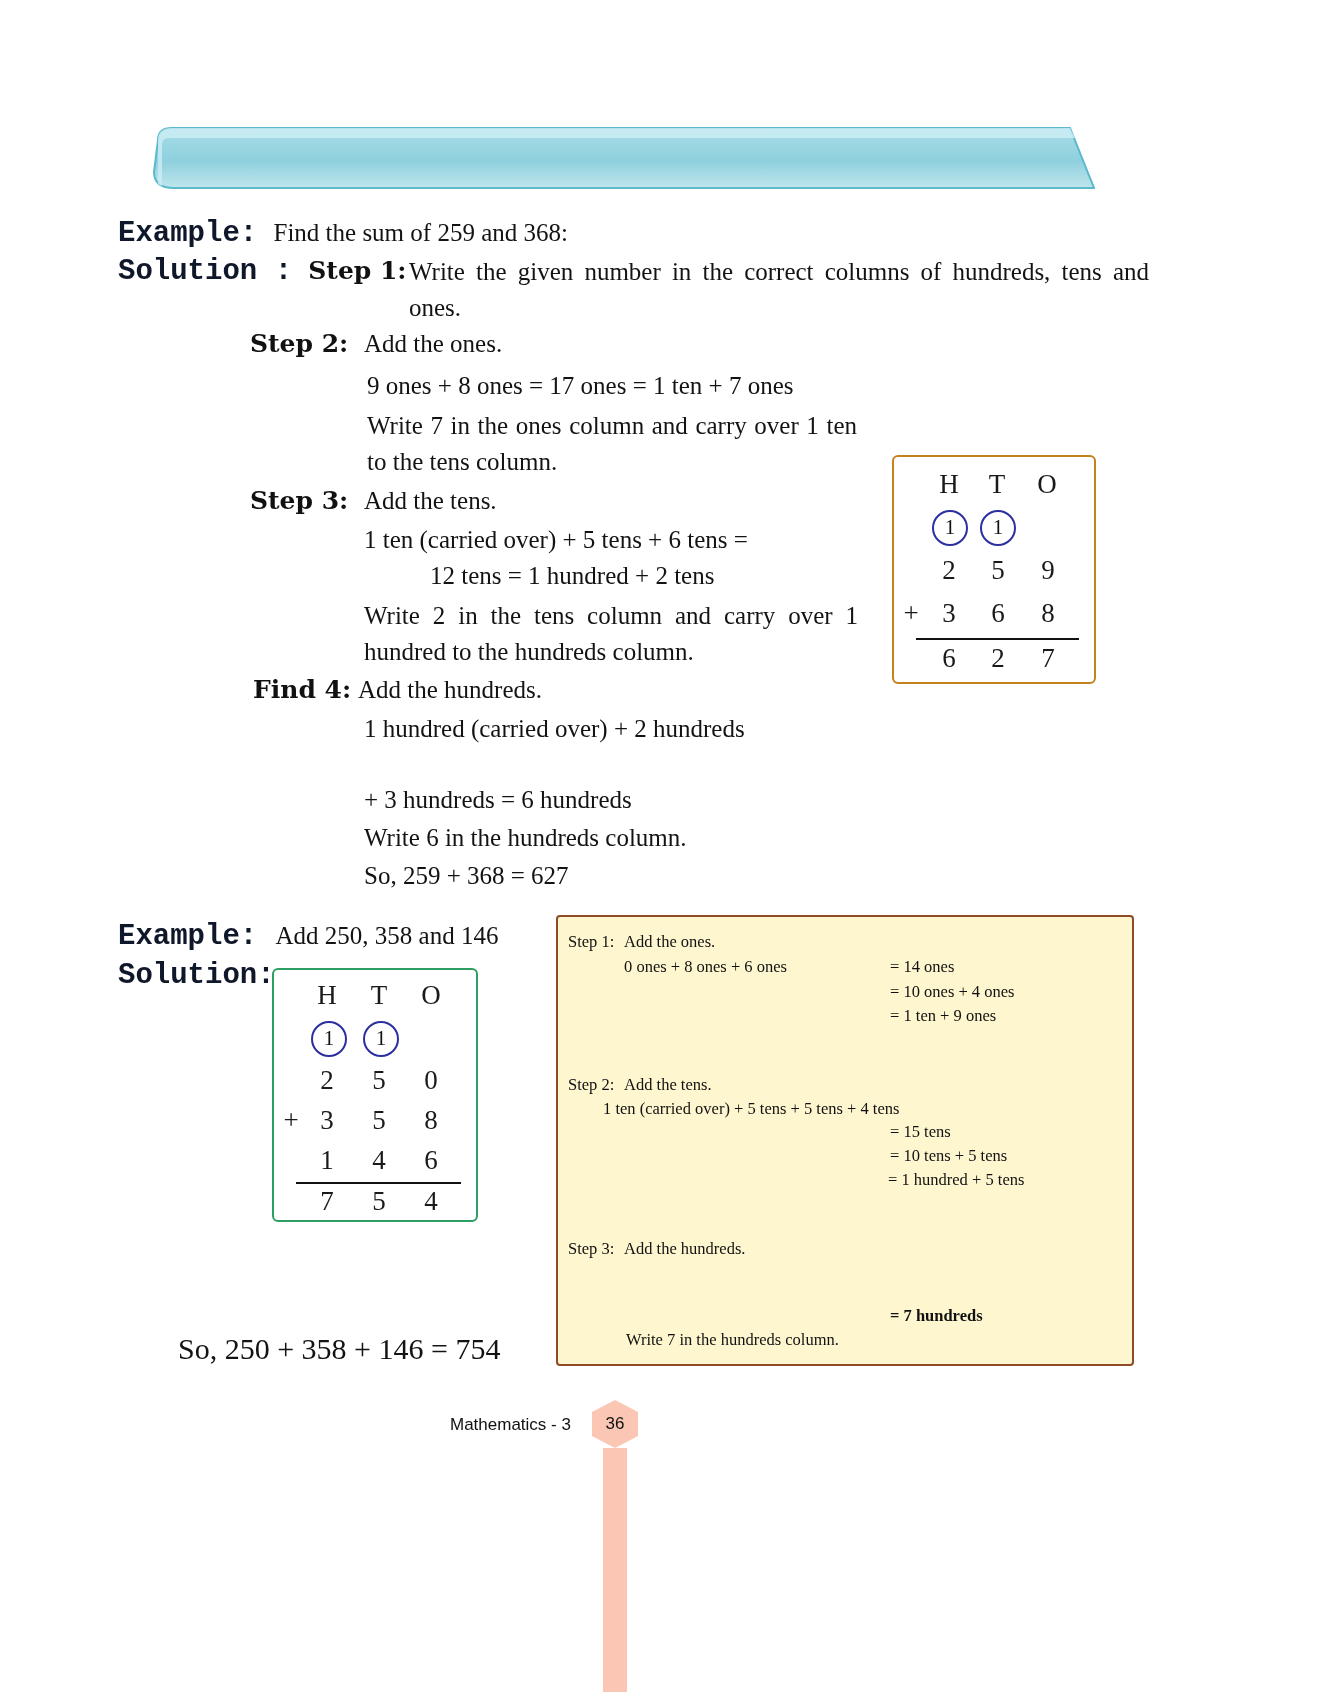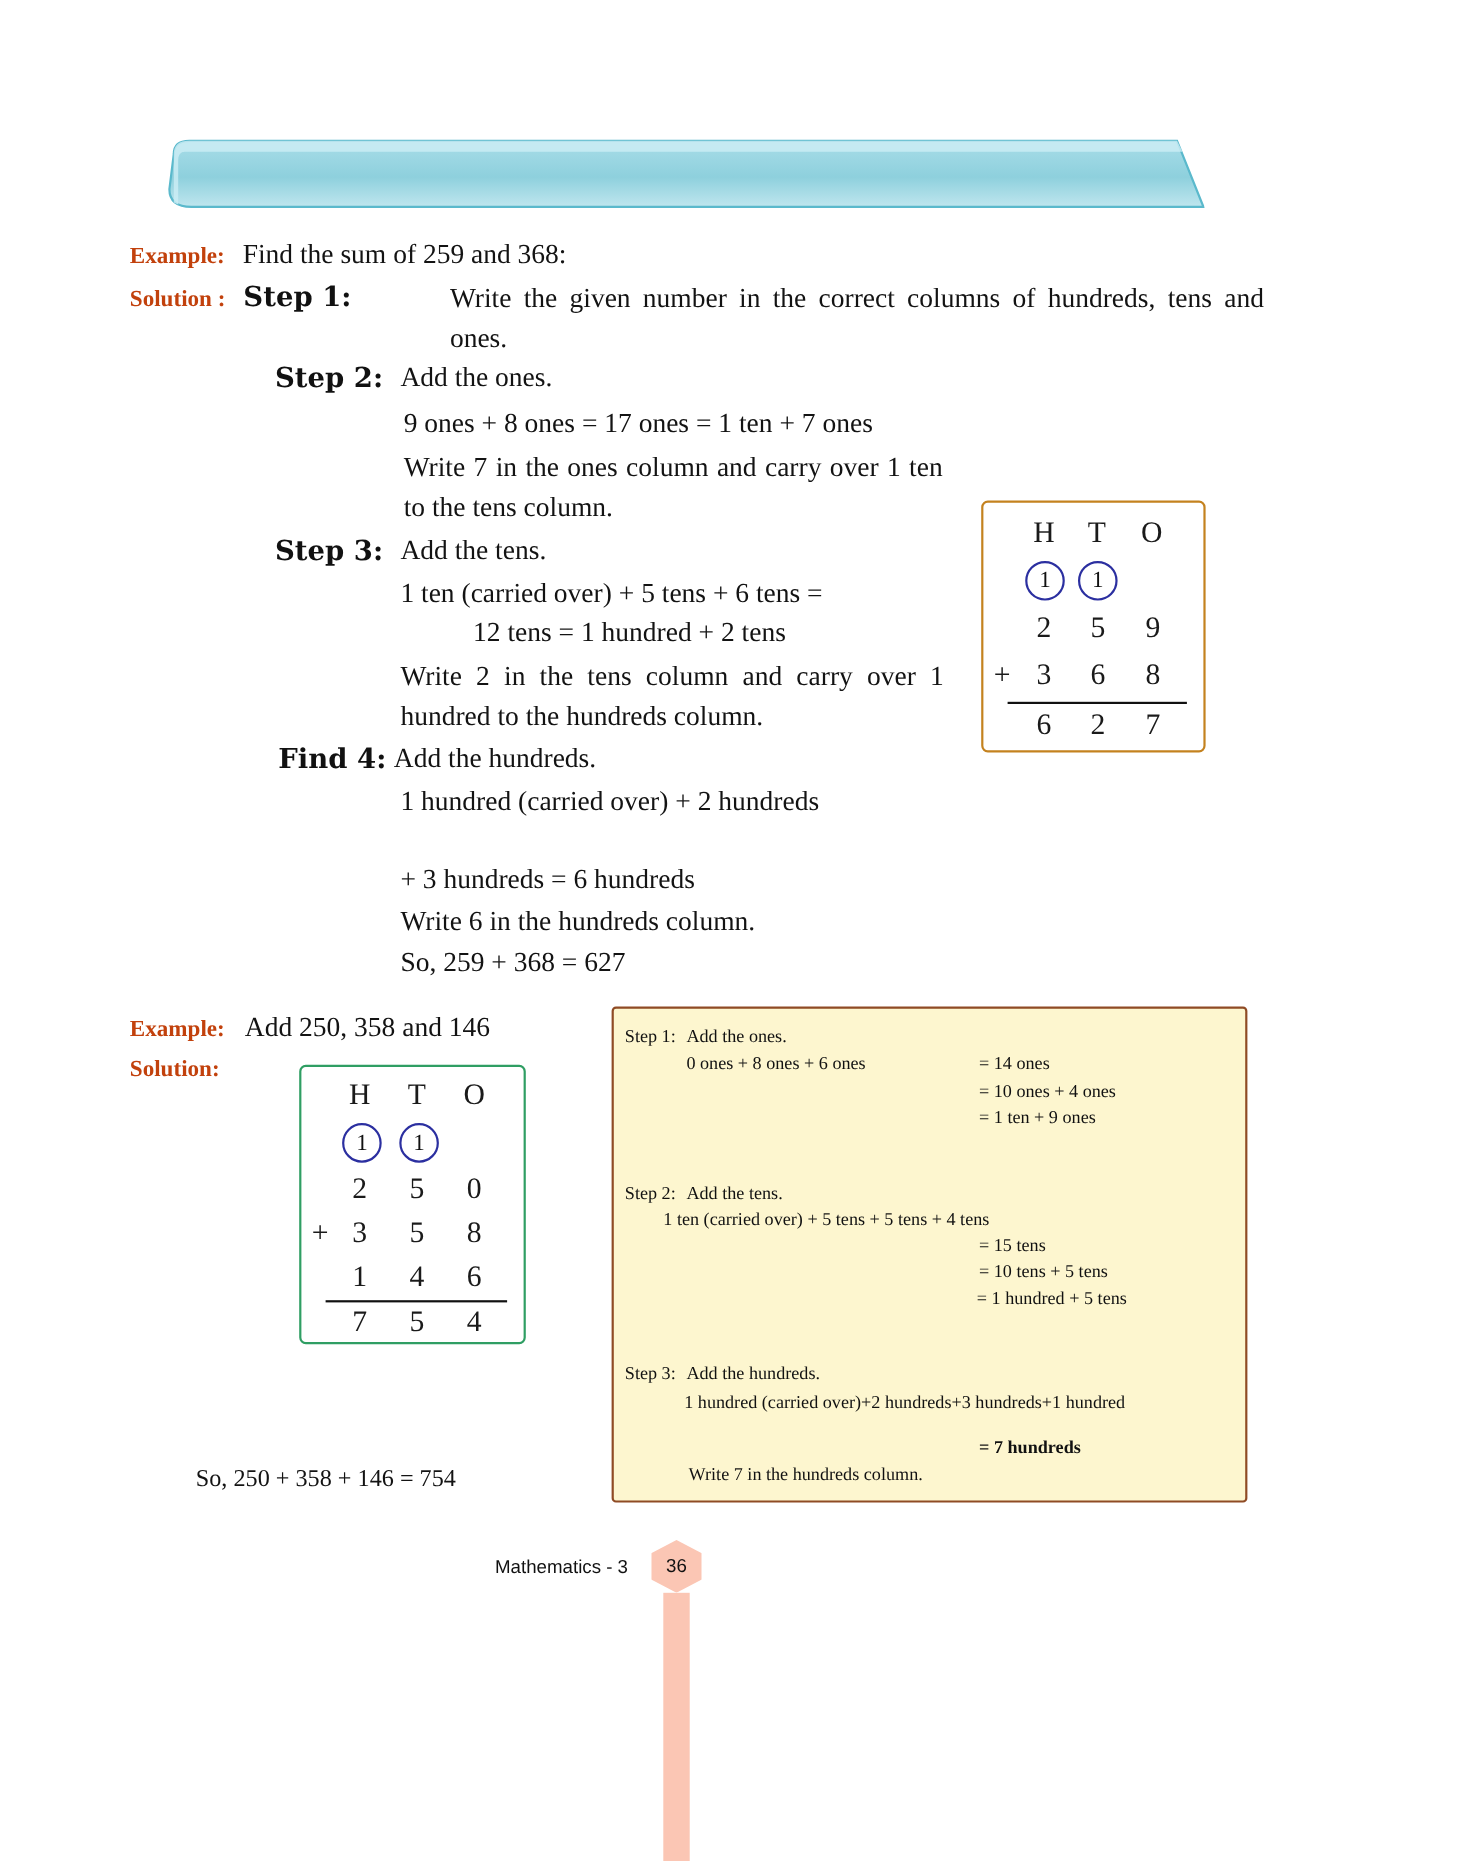--- a/index.html
+++ b/index.html
@@ -44,24 +44,24 @@
   
   .txt {
     position: absolute;
     font-family: "Liberation Serif", serif;
     font-size: 25px;
     line-height: 1.25;
     color: #131313;
     white-space: nowrap;
   }
   .lbl-blue {
-    color: #c2410c;
+    color: #0f172a;
     font-weight: bold;
-    font-family: Liberation Serif, serif;
-    font-size: 21px;
+    font-family: Liberation Mono, monospace;
+    font-size: 29px;
   }
   .step-bold {
     font-weight: bold;
     font-family: "DejaVu Serif", serif;
     font-size: 25px;
     color: #111;
   }
   .wrapbox {
     position: absolute;
     font-family: "Liberation Serif", serif;
@@ -246,21 +246,21 @@
     <div class="sum-cell" style="left:137px; top:186px; width:34px; font-size:27px;">7</div>
   </div>
 </div>
 
 <div class="txt" style="left:118px; top:919px;">
   <span class="lbl-blue">Example:</span>
   <span style="margin-left:12px;">Add 250, 358 and 146</span>
 </div>
 <div class="txt lbl-blue" style="left:118px; top:958px;">Solution:</div>
 
-<div class="txt" style="left:178px; top:1330px; font-size:22px;">So, 250 + 358 + 146 = 754</div>
+<div class="txt" style="left:178px; top:1330px; font-size:30px;">So, 250 + 358 + 146 = 754</div>
 
 <div class="sumbox green" style="left:272px; top:968px; width:202px; height:250px;">
   <div class="sum-grid">
     <div class="sum-cell" style="left:36px; top:10px; width:34px; font-size:27px;">H</div>
     <div class="sum-cell" style="left:88px; top:10px; width:34px; font-size:27px;">T</div>
     <div class="sum-cell" style="left:140px; top:10px; width:34px; font-size:27px;">O</div>
 
     <div class="circ" style="left:37px; top:51px; width:32px; height:32px; line-height:30px; font-size:21px;">1</div>
     <div class="circ" style="left:89px; top:51px; width:32px; height:32px; line-height:30px; font-size:21px;">1</div>
 
@@ -300,21 +300,20 @@
 
   <div class="yp" style="left:45px; top:182px;">1 ten (carried over) + 5 tens + 5 tens + 4 tens</div>
   <div class="yp" style="left:332px; top:205px;">=  15 tens</div>
   <div class="yp" style="left:332px; top:229px;">=  10 tens + 5 tens</div>
   <div class="yp" style="left:330px; top:253px;">= 1 hundred + 5 tens</div>
 
 
   <div class="yp" style="left:10px; top:322px;">Step 3:</div>
   <div class="yp" style="left:66px; top:322px;">Add the hundreds.</div>
 
-  <div class="yp-wrap" style="left:10px; top:346px; width:550px; text-indent:54px;">1  hundred  (carried  over)+2  hundreds+3  hundreds+1 hundred</div>
   <div class="yp" style="left:332px; top:389px;font-weight:bold;">=  7 hundreds</div>
   <div class="yp" style="left:68px; top:413px;">Write 7 in the hundreds column.</div>
 </div>
 
 <div class="footer-text">Mathematics - 3</div>
 <div class="tail"></div>
 <div class="hexwrap">
   <div class="hex">
     <div class="hex-num">36</div>
   </div>

